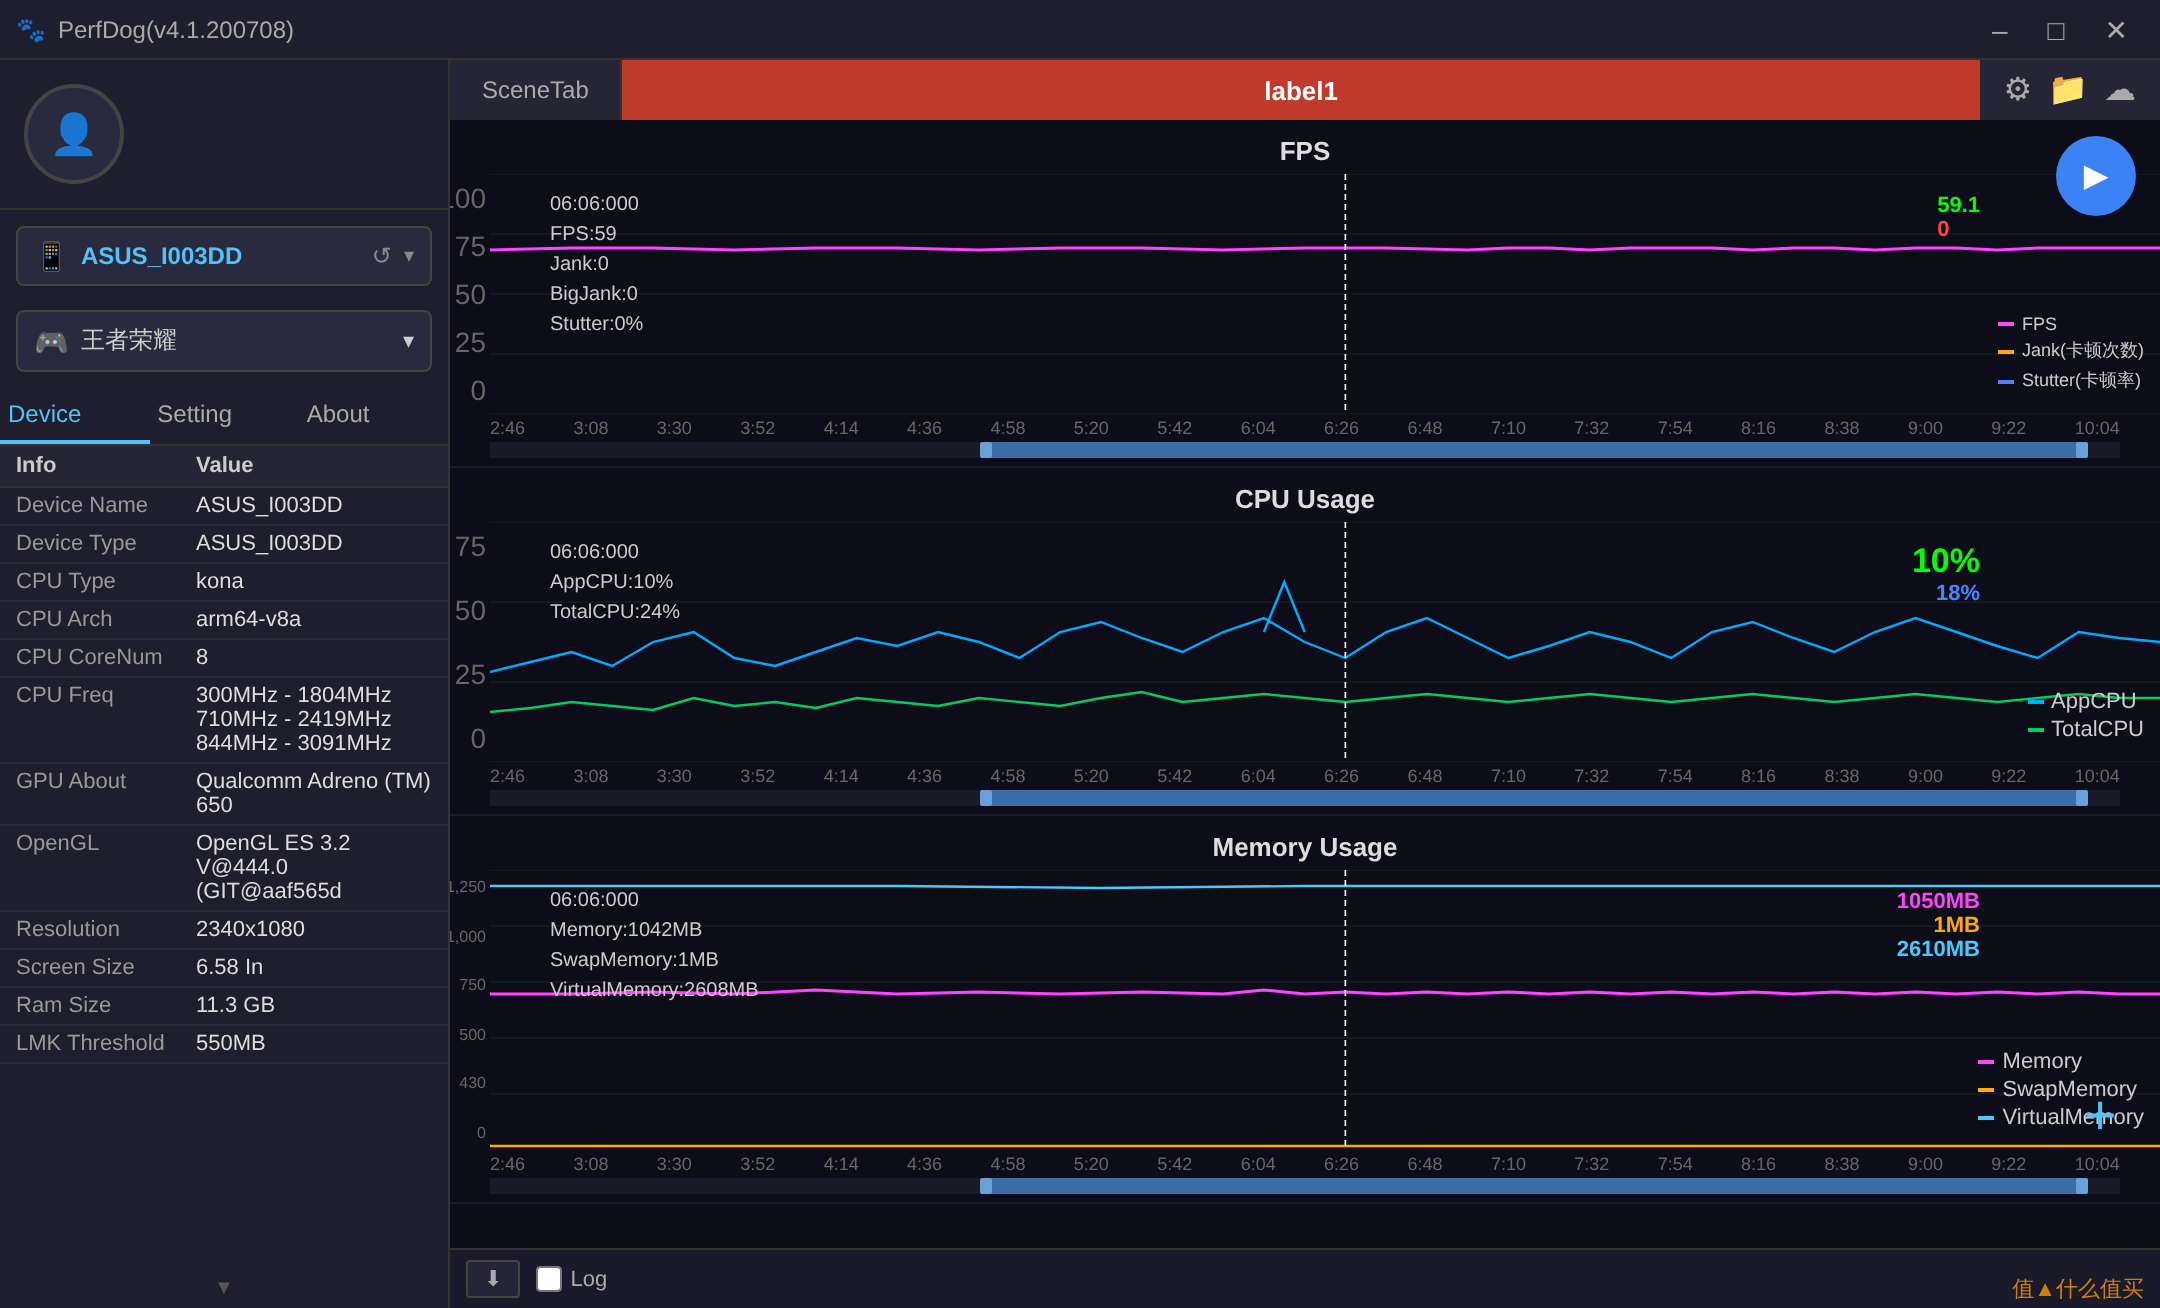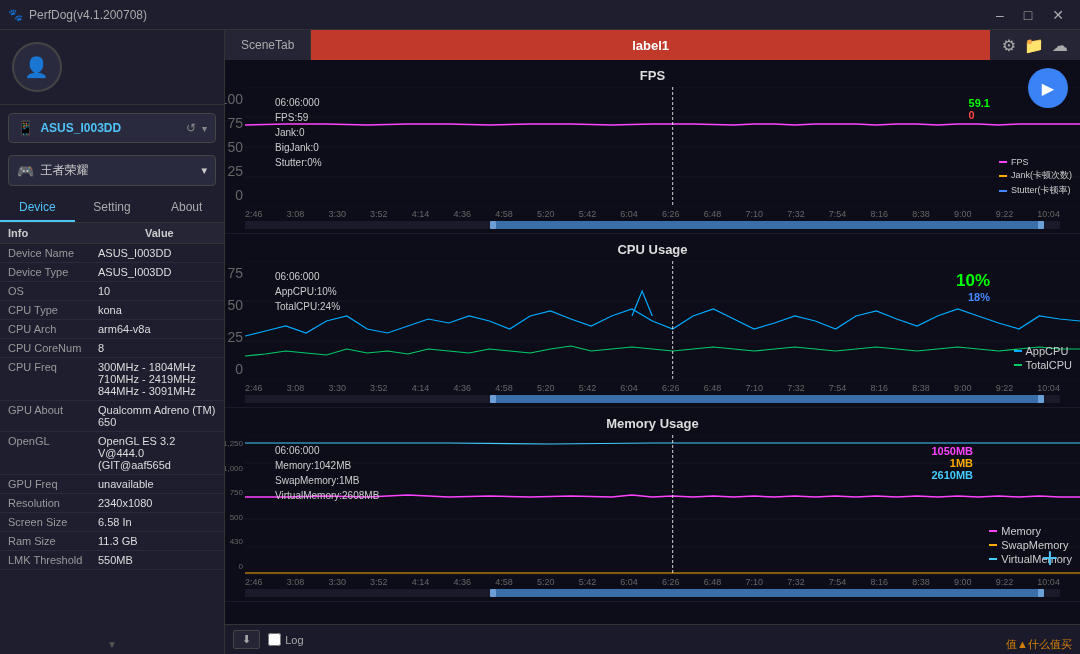--- a/index.html
+++ b/index.html
@@ -24,27 +24,27 @@
     .device-select .device-icon { font-size: 14px; }
     .device-select .device-name { flex: 1; font-size: 12px; font-weight: bold; }
     .device-select .arrows { color: #888; font-size: 10px; }
     .refresh-icon { color: #888; font-size: 12px; cursor: pointer; }
     
     .app-select { margin: 4px 8px 8px; background: #2a2a3e; border: 1px solid #444; border-radius: 4px; padding: 6px 8px; color: #ccc; display: flex; align-items: center; gap: 6px; cursor: pointer; }
     .app-icon { font-size: 14px; }
     .app-name { flex: 1; font-size: 12px; }
     
     .tabs { display: flex; border-bottom: 1px solid #333; }
-    .tab { flex: 1; padding: 6px 4px; text-align: center; cursor: pointer; font-size: 12px; color: #aaa; border-bottom: 2px solid transparent; }
+    .tab { flex: 1; padding: 6px 4px; cursor: pointer; font-size: 12px; color: #aaa; border-bottom: 2px solid transparent; }
     .tab.active { color: #4fc3f7; border-bottom: 2px solid #4fc3f7; }
     
     .info-table { flex: 1; overflow-y: auto; }
     .info-table::-webkit-scrollbar { width: 4px; }
     .info-table::-webkit-scrollbar-thumb { background: #444; }
-    .info-header { display: flex; background: #252535; padding: 4px 8px; font-weight: bold; color: #ccc; border-bottom: 1px solid #333; gap: 47px; }
+    .info-header { display: flex; background: #252535; padding: 4px 8px; font-weight: bold; color: #ccc; border-bottom: 1px solid #333; }
     .info-header .col-info { width: 90px; }
     .info-header .col-value { flex: 1; }
     .info-row { display: flex; padding: 3px 8px; border-bottom: 1px solid #2a2a3a; }
     .info-row .col-key { width: 90px; color: #999; flex-shrink: 0; }
     .info-row .col-val { flex: 1; color: #ddd; word-break: break-word; }
     
     .scroll-indicator { display: flex; justify-content: center; padding: 4px; }
     
     
     .right-panel { flex: 1; background: #0d0d1a; display: flex; flex-direction: column; overflow: hidden; }
@@ -142,24 +142,20 @@
       <div id="info-rows-container">
           <div class="info-row">
             <span class="col-key">Device Name</span>
             <span class="col-val">ASUS_I003DD</span>
           </div>
           <div class="info-row">
             <span class="col-key">Device Type</span>
             <span class="col-val">ASUS_I003DD</span>
           </div>
           <div class="info-row">
-            <span class="col-key">OS</span>
-            <span class="col-val">10</span>
-          </div>
-          <div class="info-row">
             <span class="col-key">CPU Type</span>
             <span class="col-val">kona</span>
           </div>
           <div class="info-row">
             <span class="col-key">CPU Arch</span>
             <span class="col-val">arm64-v8a</span>
           </div>
           <div class="info-row">
             <span class="col-key">CPU CoreNum</span>
             <span class="col-val">8</span>
@@ -168,24 +164,20 @@
             <span class="col-key">CPU Freq</span>
             <span class="col-val">300MHz - 1804MHz 710MHz - 2419MHz 844MHz - 3091MHz</span>
           </div>
           <div class="info-row">
             <span class="col-key">GPU About</span>
             <span class="col-val">Qualcomm Adreno (TM) 650</span>
           </div>
           <div class="info-row">
             <span class="col-key">OpenGL</span>
             <span class="col-val">OpenGL ES 3.2 V@444.0 (GIT@aaf565d</span>
-          </div>
-          <div class="info-row">
-            <span class="col-key">GPU Freq</span>
-            <span class="col-val">unavailable</span>
           </div>
           <div class="info-row">
             <span class="col-key">Resolution</span>
             <span class="col-val">2340x1080</span>
           </div>
           <div class="info-row">
             <span class="col-key">Screen Size</span>
             <span class="col-val">6.58 In</span>
           </div>
           <div class="info-row">
@@ -402,21 +394,21 @@
               <polyline points="0,138 820,138" fill="none" stroke="#ffaa00" stroke-width="1.2"></polyline>
 
               <line x1="420" y1="0" x2="420" y2="140" stroke="#ffffff" stroke-width="0.8" stroke-dasharray="3,2"></line>
             </svg>
             <div class="chart-info">
               <div>06:06:000</div>
               <div>Memory:1042MB</div>
               <div>SwapMemory:1MB</div>
               <div>VirtualMemory:2608MB</div>
             </div>
-            <div style="position:absolute; top:10px; right:107px; text-align:right;">
+            <div style="position:absolute; top:10px; right:90px; text-align:right;">
               <div style="color:#ff44ff; font-size:11px; font-weight:bold;">1050MB</div>
               <div style="color:#ffaa00; font-size:11px; font-weight:bold;">1MB</div>
               <div style="color:#44ccff; font-size:11px; font-weight:bold;">2610MB</div>
             </div>
             <div style="position:absolute; right:8px; bottom:8px;">
               <div class="legend-item">
                   <div class="legend-dot" style="background:#ff44ff;"></div>
                   <span style="color:#ccc;">Memory</span>
                 </div>
               <div class="legend-item">

